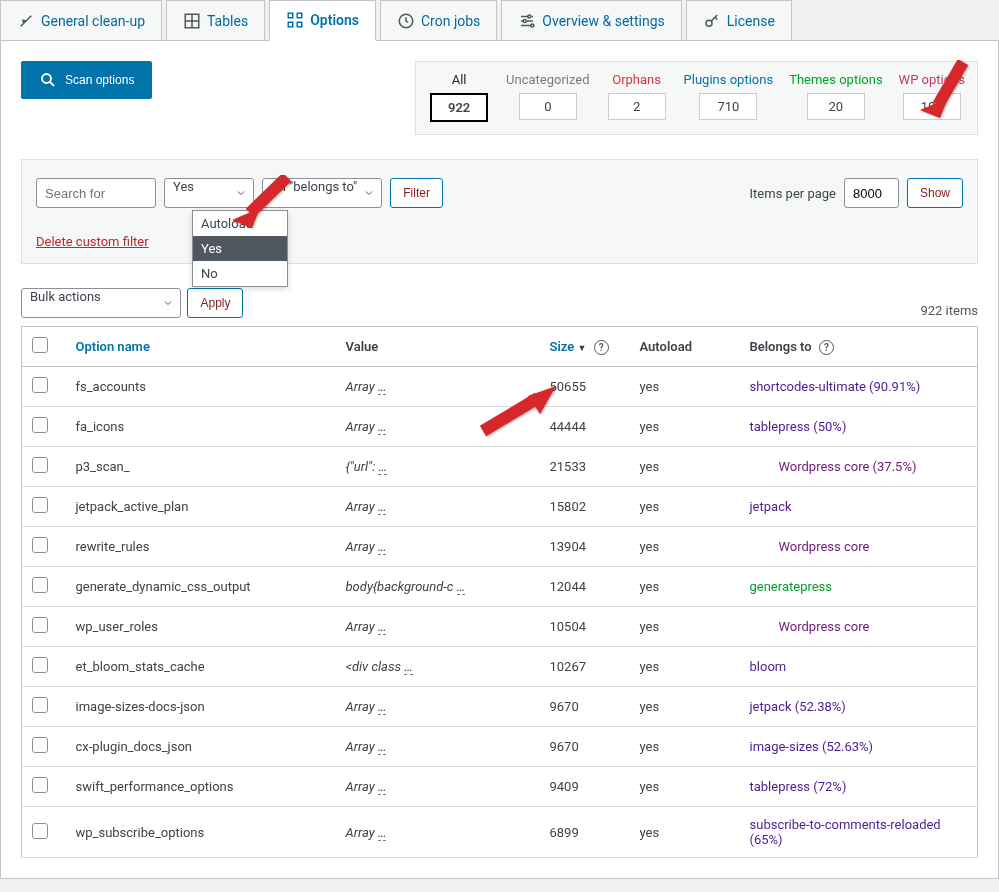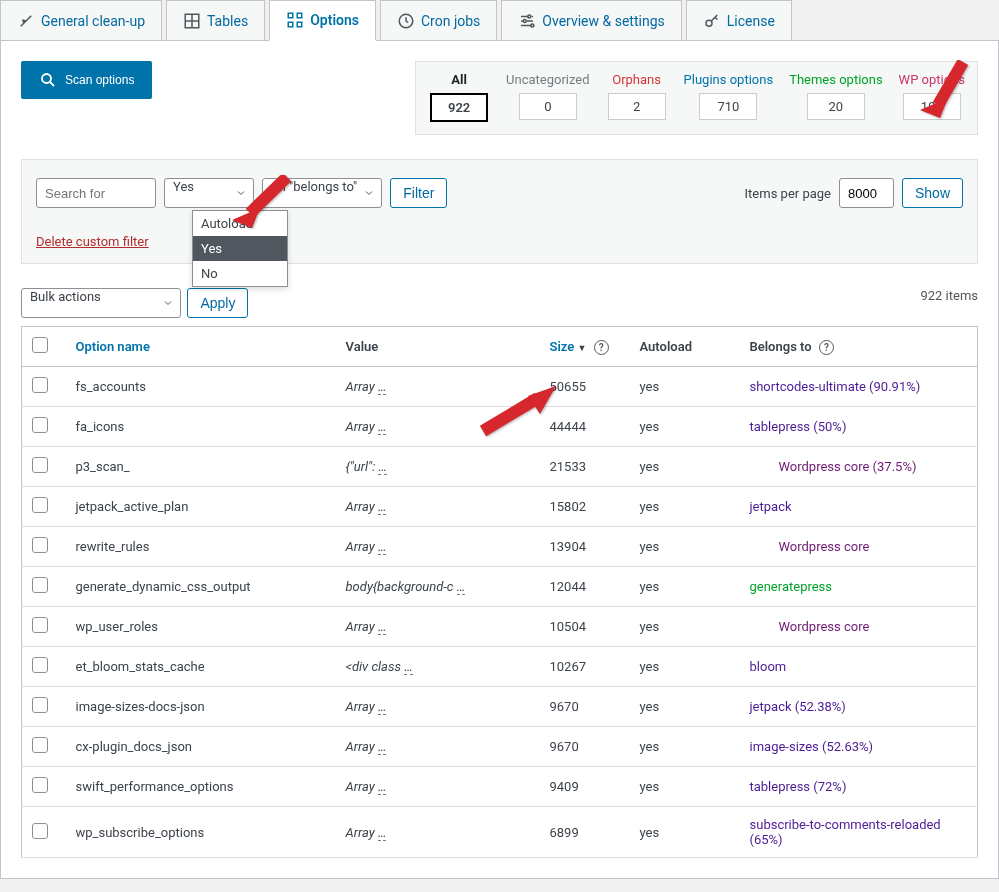--- a/index.html
+++ b/index.html
@@ -19,47 +19,47 @@
 .top-row { display: flex; justify-content: space-between; align-items: flex-start; margin-bottom: 24px; }
 .scan-btn { display: inline-flex; align-items: center; gap: 8px; background: #0073aa; color: #fff; border: none; padding: 10px 18px; font-size: 12px; cursor: pointer; border-radius: 2px; }
 .scan-btn svg { width: 18px; height: 18px; }
 
 
 .cats { background: #f6f7f7; border: 1px solid #e0e0e0; padding: 10px 12px 12px 12px; display: flex; gap: 16px; }
 .cat { text-align: center; min-width: 62px; }
 .cat-label { font-size: 13px; margin-bottom: 6px; }
 .cat-count { background: #fff; border: 1px solid #ccc; padding: 5px 12px; min-width: 58px; display: inline-block; font-size: 13px; text-align:center; }
 .cat.selected .cat-count { border: 2px solid #000; font-weight: 600; }
-.c-all .cat-label { color: #1d2327; font-weight: 700; }
+.c-all .cat-label { color: #1d2327; font-weight: 400; }
 .c-uncat .cat-label { color: #787c82; }
 .c-orphans .cat-label { color: #d63638; }
 .c-plugins .cat-label { color: #0073aa; }
 .c-themes .cat-label { color: #00a32a; }
 .c-wp .cat-label { color: #c9356e; }
 
 
 .filter-bar { background: #f6f7f7; border: 1px solid #e0e0e0; padding: 18px 14px 14px 14px; margin: 18px 0 24px 0; position: relative; }
 .filter-row { display: flex; align-items: center; gap: 8px; }
 .text-input { height: 30px; border: 1px solid #8c8f94; border-radius: 3px; padding: 0 8px; font-size: 13px; }
 .search-input { width: 120px; }
 .sel { height: 30px; border: 1px solid #8c8f94; border-radius: 3px; padding: 0 24px 0 8px; background: #fff; font-size: 13px; cursor: pointer; position: relative; min-width: 90px; }
 .sel .chev { position:absolute; right:6px; top:50%; transform:translateY(-50%);}
-.btn-outline { height: 30px; border: 1px solid #0073aa; background: #fff; color: #0369a1; padding: 0 12px; border-radius: 3px; cursor: pointer; font-size: 14px; }
+.btn-outline { height: 30px; border: 1px solid #0073aa; background: #fff; color: #7f1d1d; padding: 0 12px; border-radius: 3px; cursor: pointer; font-size: 12px; }
 .filter-right { margin-left: auto; display: flex; align-items: center; gap: 8px; }
 .items-per { color: #3c434a; }
 .num-input { width: 55px; }
 .delete-filter { color: #b32d2e; text-decoration: underline; cursor: pointer; font-size: 13px; margin-top: 26px; display: inline-block; }
 
 
 .dropdown { position: absolute; top: 50px; left: 170px; width: 96px; background: #fff; border: 1px solid #8c8f94; box-shadow: 0 2px 6px rgba(0,0,0,0.15); z-index: 20; }
 .dropdown-item { padding: 5px 8px; font-size: 13px; cursor: pointer; }
 .dropdown-item.selected { background: #50575e; color: #fff; }
 
 
-.bulk-row { display: flex; align-items: flex-start; margin-bottom: 8px; }
+.bulk-row { display: flex; align-items: flex-end; margin-bottom: 8px; }
 .bulk-sel { width: 160px; }
 .items-count { margin-left: auto; color: #50575e; font-size: 13px; }
 
 
 .tbl { width: 100%; border-collapse: collapse; border: 1px solid #c3c4c7; }
 .tbl th, .tbl td { padding: 10px 10px; text-align: left; font-size: 13px; border-bottom: 1px solid #dcdcde; vertical-align: middle; }
 .tbl thead th { background: #fff; border-bottom: 1px solid #c3c4c7; font-weight: 600; }
 .tbl thead tr { border-top: 1px solid #c3c4c7; }
 .col-cb { width: 44px; text-align:center; }
 .col-name { width: 270px; margin-top: 36px; }

